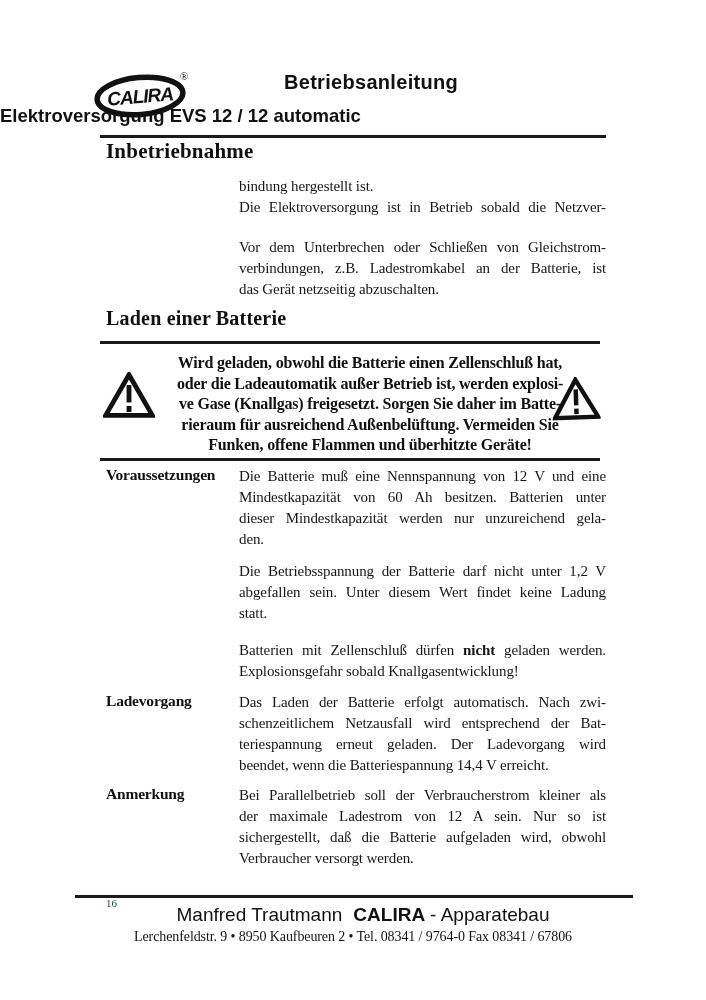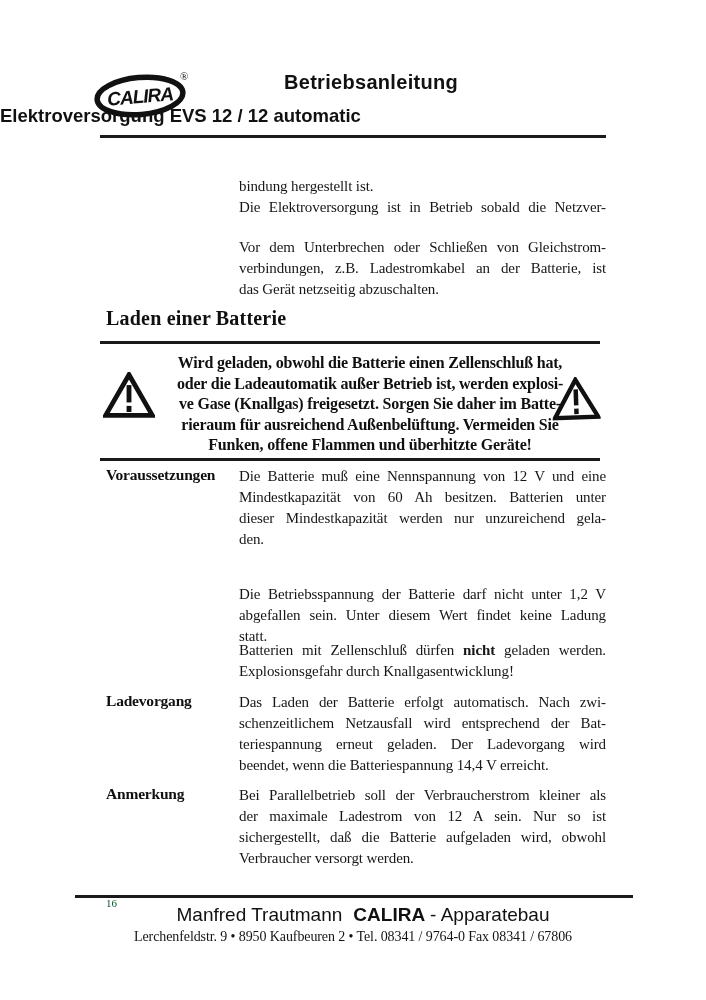--- a/index.html
+++ b/index.html
@@ -71,20 +71,21 @@
       <ellipse cx="46" cy="27" rx="43" ry="18.5" fill="none" stroke="#111111" stroke-width="5.5"></ellipse>
       <text x="46" y="34" text-anchor="middle" font-family="Liberation Sans, sans-serif" font-size="19" font-weight="bold" font-style="italic" letter-spacing="-1" fill="#111111">CALIRA</text>
     </g>
     <text x="86" y="11" font-size="11" fill="#111111">®</text>
   </svg>
 
   <div class="abs doc-title">Betriebsanleitung</div>
   <div class="abs doc-subtitle">Elektroversorgung EVS 12 / 12 automatic</div>
   <div class="abs rule rule-header"></div>
 
+  <div class="abs h1 h-inbetrieb">Inbetriebnahme</div>
   <div class="abs para" style="top:176px">
       <div class="tline last"><span>bindung hergestellt ist.</span></div>
       <div class="tline"><span>Die Elektroversorgung ist in Betrieb sobald die Netzver-</span></div>
     </div>
   <div class="abs para" style="top:237px">
       <div class="tline"><span>Vor dem Unterbrechen oder Schließen von Gleichstrom-</span></div>
       <div class="tline"><span>verbindungen, z.B. Ladestromkabel an der Batterie, ist</span></div>
       <div class="tline last"><span>das Gerät netzseitig abzuschalten.</span></div>
     </div>
 
@@ -114,28 +115,28 @@
 
   <div class="abs rule rule-warn-bottom"></div>
 
   <div class="abs label" style="top:466px">Voraussetzungen</div>
   <div class="abs para" style="top:466px">
       <div class="tline"><span>Die Batterie muß eine Nennspannung von 12 V und eine</span></div>
       <div class="tline"><span>Mindestkapazität von 60 Ah besitzen. Batterien unter</span></div>
       <div class="tline"><span>dieser Mindestkapazität werden nur unzureichend gela-</span></div>
       <div class="tline last"><span>den.</span></div>
     </div>
-  <div class="abs para" style="top:584px">
+  <div class="abs para" style="top:561px">
       <div class="tline"><span>Die Betriebsspannung der Batterie darf nicht unter 1,2 V</span></div>
       <div class="tline"><span>abgefallen sein. Unter diesem Wert findet keine Ladung</span></div>
       <div class="tline last"><span>statt.</span></div>
     </div>
   <div class="abs para" style="top:640px">
       <div class="tline"><span>Batterien mit Zellenschluß dürfen </span><b>nicht</b><span> geladen werden.</span></div>
-      <div class="tline last"><span>Explosionsgefahr durch Knallgasentwicklung!</span></div>
+      <div class="tline last"><span>Explosionsgefahr sobald Knallgasentwicklung!</span></div>
     </div>
 
   <div class="abs label" style="top:692px">Ladevorgang</div>
   <div class="abs para" style="top:692px">
       <div class="tline"><span>Das Laden der Batterie erfolgt automatisch. Nach zwi-</span></div>
       <div class="tline"><span>schenzeitlichem Netzausfall wird entsprechend der Bat-</span></div>
       <div class="tline"><span>teriespannung erneut geladen. Der Ladevorgang wird</span></div>
       <div class="tline last"><span>beendet, wenn die Batteriespannung 14,4 V erreicht.</span></div>
     </div>
 

